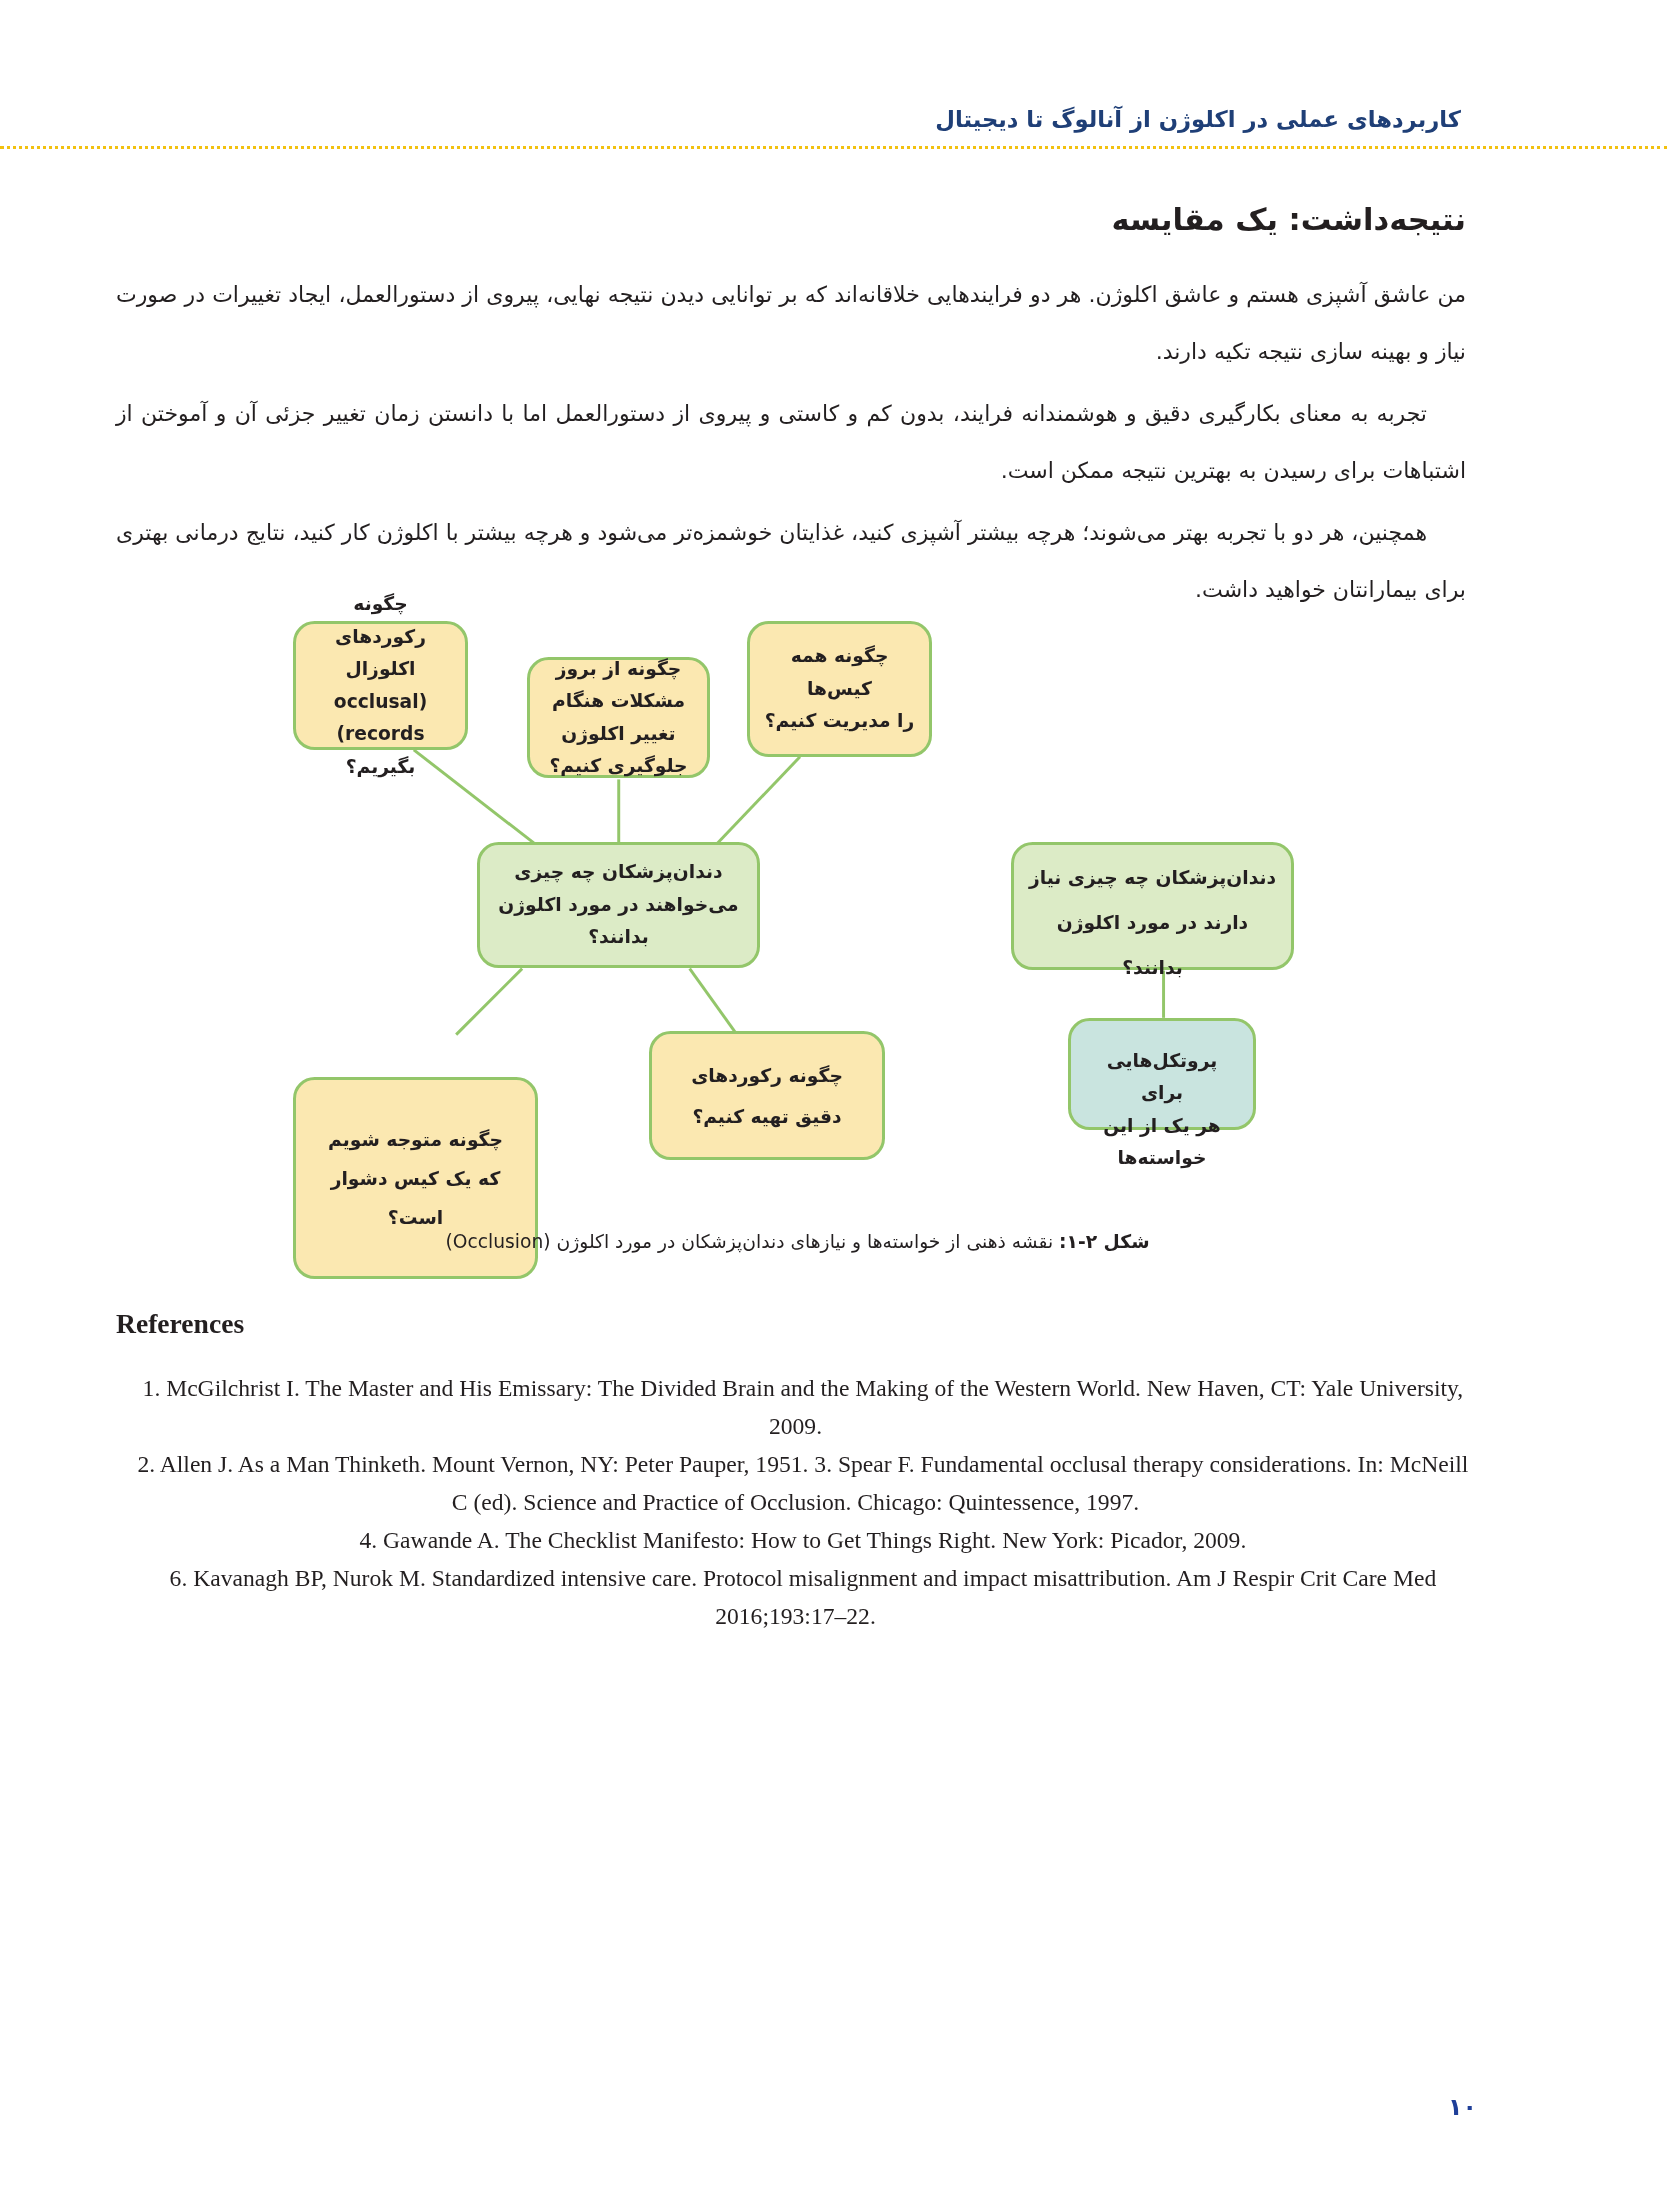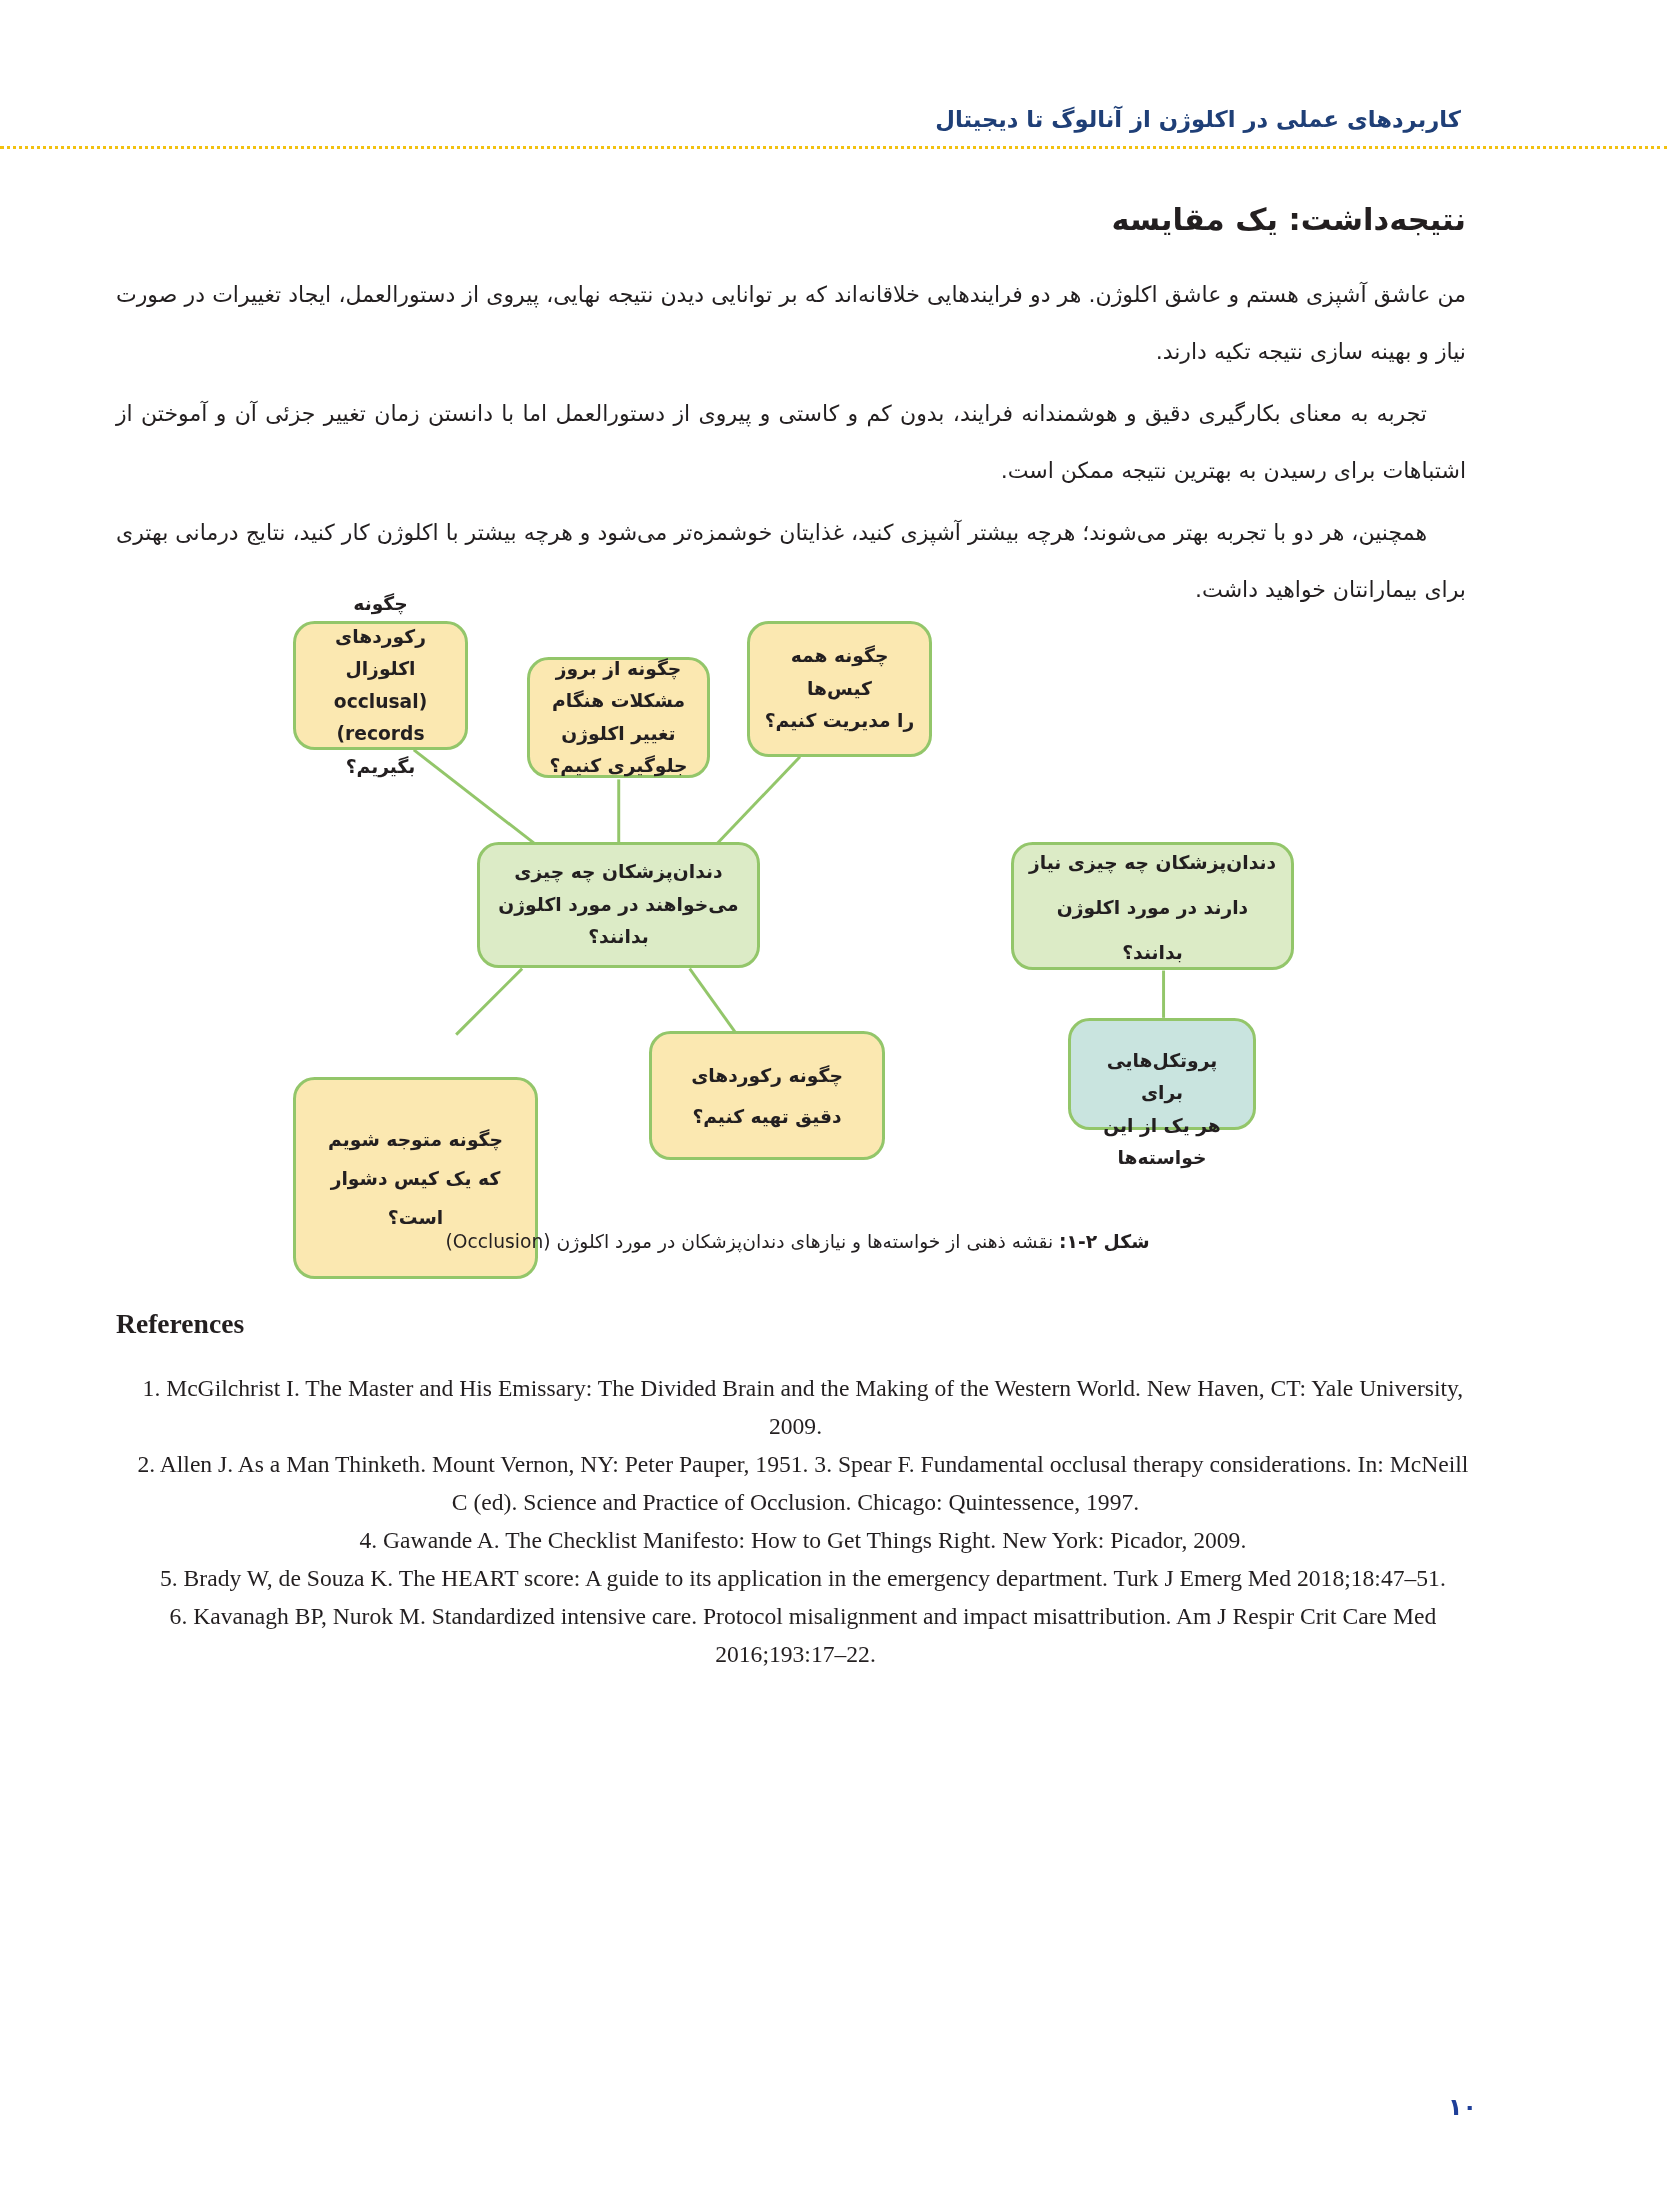--- a/index.html
+++ b/index.html
@@ -71,21 +71,21 @@
 </div>
 
 <div class="node green" style="left:477px; top:842px; width:283px; height:126px;">
   <div>
     <span>دندان‌پزشکان چه چیزی</span>
     <span>می‌خواهند در مورد اکلوژن</span>
     <span>بدانند؟</span>
   </div>
 </div>
 
-<div class="node green" style="left:1011px; top:842px; width:283px; height:128px; align-items:center; padding-top:10px;">
+<div class="node green" style="left:1011px; top:842px; width:283px; height:128px; align-items:flex-start; padding-top:10px;">
   <div>
     <span style="line-height:45px;">دندان‌پزشکان چه چیزی نیاز</span>
     <span style="line-height:45px;">دارند در مورد اکلوژن بدانند؟</span>
   </div>
 </div>
 
 <div class="node yellow" style="left:293px; top:1077px; width:245px; height:202px;">
   <div>
     <span style="line-height:39px;">چگونه متوجه شویم</span>
     <span style="line-height:39px;">که یک کیس دشوار</span>
@@ -110,18 +110,17 @@
 
 <div class="caption">
   <b>شکل ۲-۱:</b><span> نقشه ذهنی از خواسته‌ها و نیازهای دندان‌پزشکان در مورد اکلوژن (Occlusion)</span>
 </div>
 
 <div class="refs-title">References</div>
 <div class="refs">
   <p>1. McGilchrist I. The Master and His Emissary: The Divided Brain and the Making of the Western World. New Haven, CT: Yale University, 2009.</p>
   <p>2. Allen J. As a Man Thinketh. Mount Vernon, NY: Peter Pauper, 1951. 3. Spear F. Fundamental occlusal therapy considerations. In: McNeill C (ed). Science and Practice of Occlusion. Chicago: Quintessence, 1997.</p>
   <p>4. Gawande A. The Checklist Manifesto: How to Get Things Right. New York: Picador, 2009.</p>
-  <p>5. Brady W, de Souza K. The HEART score: A guide to its application in the emergency department. Turk J Emerg Med 2018;18:47–51.</p>
   <p>6. Kavanagh BP, Nurok M. Standardized intensive care. Protocol misalignment and impact misattribution. Am J Respir Crit Care Med 2016;193:17–22.</p>
 </div>
 
 <div class="page-number">۱۰</div>
 
 
 </body></html>

